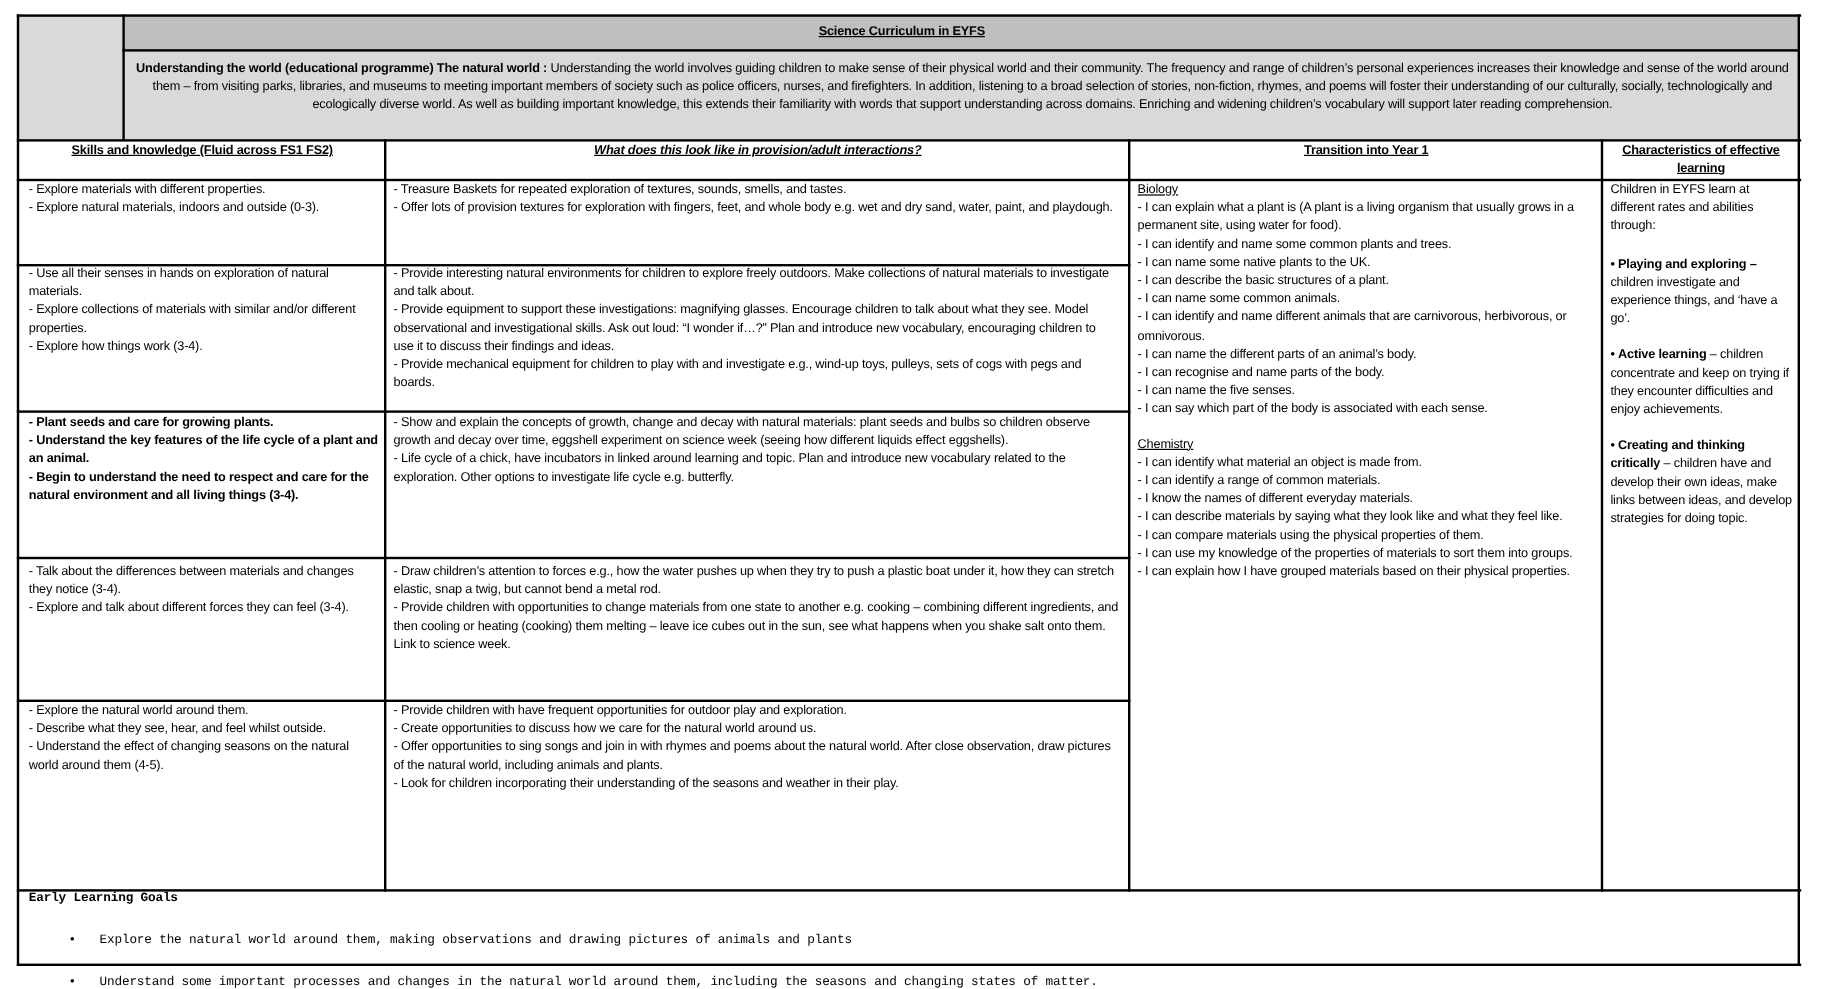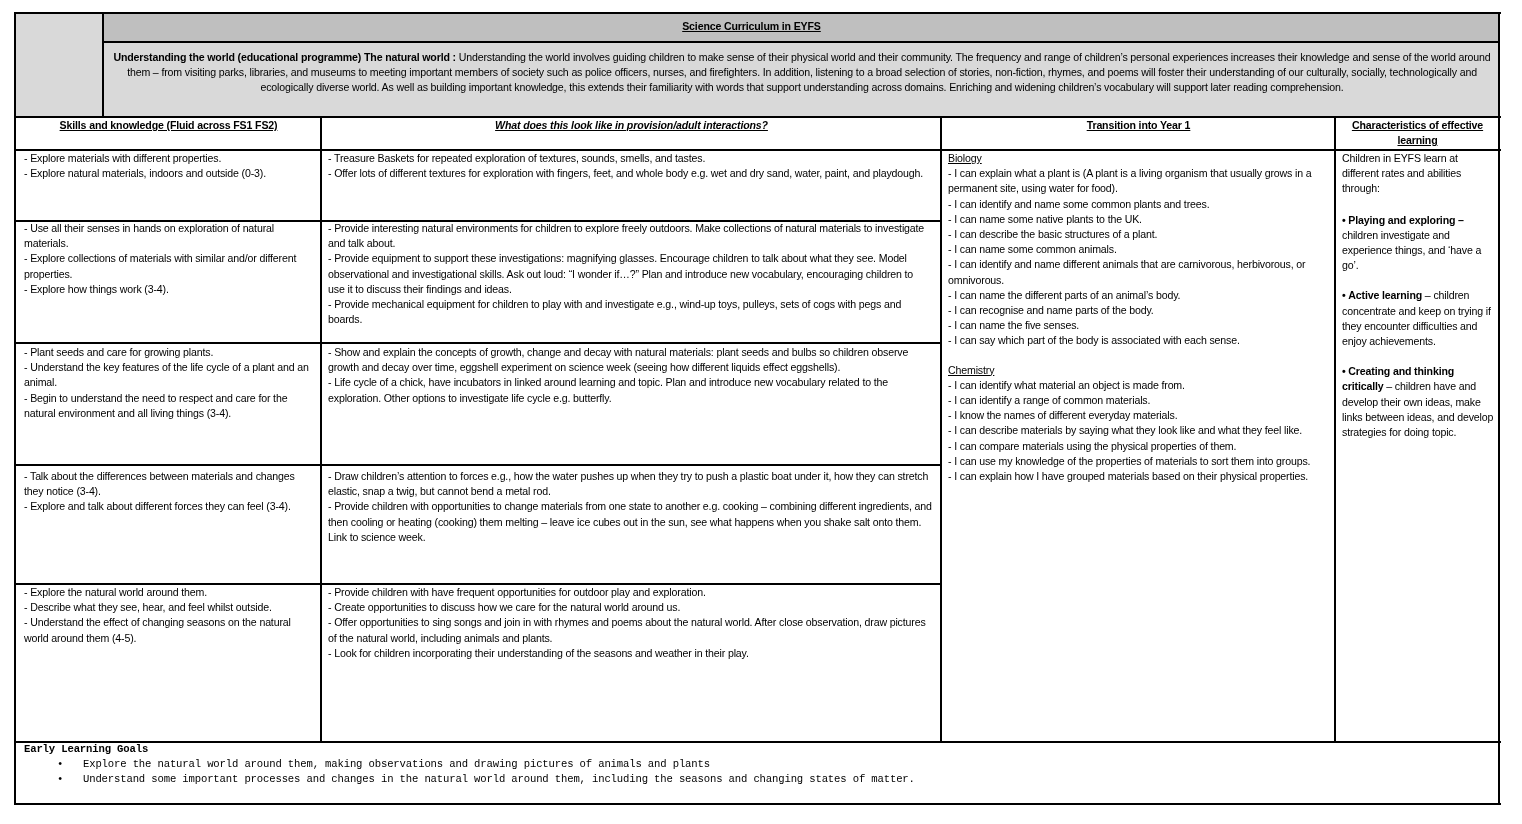--- a/index.html
+++ b/index.html
@@ -12,21 +12,21 @@
   .txt p { margin: 0; }
   .u { text-decoration: underline; }
   .b { font-weight: bold; }
   .center { text-align: center; }
   .gray-left { background: #d9d9d9; }
   .gray-title { background: #bfbfbf; }
   .gray-desc { background: #d9d9d9; }
   .cell { position: absolute; box-sizing: border-box; padding: 0 4px; }
   .gap { height: 12px; }
   ul.elg { margin: 0; padding: 0; list-style: none; }
-  ul.elg li { position: relative; padding-left: 59px; }
+  ul.elg li { position: relative; padding-left: 59px; margin-top: 20px; }
   ul.elg li::before { content: "\2022"; position: absolute; left: 33px; top: 0; }
 </style>
 </head>
 <body>
 
 <div class="abs gray-left" style="left:14px;top:12px;width:90px;height:105px;"></div>
 <div class="abs gray-title" style="left:103px;top:12px;width:1397px;height:30px;"></div>
 <div class="abs gray-desc" style="left:103px;top:42px;width:1397px;height:75px;"></div>
 
 <div class="abs txt b u center" style="left:103px;top:19px;width:1497px;margin-left:-100px;padding-left:100px;width:1397px;">Science Curriculum in EYFS</div>
@@ -39,35 +39,35 @@
 <div class="abs txt b u center" style="left:322px;top:118px;width:619px;font-style:italic;">What does this look like in provision/adult interactions?</div>
 <div class="abs txt b u center" style="left:942px;top:118px;width:393px;">Transition into Year 1</div>
 <div class="abs txt b u center" style="left:1340px;top:118px;width:155px;">Characteristics of effective learning</div>
 
 <div class="cell txt" style="left:20px;top:151px;width:300px;">
   <p>- Explore materials with different properties.</p>
   <p>- Explore natural materials, indoors and outside (0-3).</p>
 </div>
 <div class="cell txt" style="left:324px;top:151px;width:612px;">
   <p>- Treasure Baskets for repeated exploration of textures, sounds, smells, and tastes.</p>
-  <p>- Offer lots of different textures for exploration with fingers, feet, and whole body e.g. wet and dry sand, water, paint, and playdough.</p>
+  <p>- Offer lots of provision textures for exploration with fingers, feet, and whole body e.g. wet and dry sand, water, paint, and playdough.</p>
 </div>
 
 <div class="cell txt" style="left:20px;top:221px;width:300px;">
   <p>- Use all their senses in hands on exploration of natural materials.</p>
   <p>- Explore collections of materials with similar and/or different properties.</p>
   <p>- Explore how things work (3-4).</p>
 </div>
 <div class="cell txt" style="left:324px;top:221px;width:612px;">
   <p>- Provide interesting natural environments for children to explore freely outdoors. Make collections of natural materials to investigate and talk about.</p>
   <p>- Provide equipment to support these investigations: magnifying glasses. Encourage children to talk about what they see. Model observational and investigational skills. Ask out loud: “I wonder if…?” Plan and introduce new vocabulary, encouraging children to use it to discuss their findings and ideas.</p>
   <p>- Provide mechanical equipment for children to play with and investigate e.g., wind-up toys, pulleys, sets of cogs with pegs and boards.</p>
 </div>
 
-<div class="cell txt" style="left:20px;top:345px;width:300px;">
+<div class="cell txt" style="left:20px;top:345px;width:300px;font-weight:bold;">
   <p>- Plant seeds and care for growing plants.</p>
   <p>- Understand the key features of the life cycle of a plant and an animal.</p>
   <p>- Begin to understand the need to respect and care for the natural environment and all living things (3-4).</p>
 </div>
 <div class="cell txt" style="left:324px;top:345px;width:612px;">
   <p>- Show and explain the concepts of growth, change and decay with natural materials: plant seeds and bulbs so children observe growth and decay over time, eggshell experiment on science week (seeing how different liquids effect eggshells).</p>
   <p>- Life cycle of a chick, have incubators in linked around learning and topic. Plan and introduce new vocabulary related to the exploration. Other options to investigate life cycle e.g. butterfly.</p>
 </div>
 
 <div class="cell txt" style="left:20px;top:469px;width:300px;">

